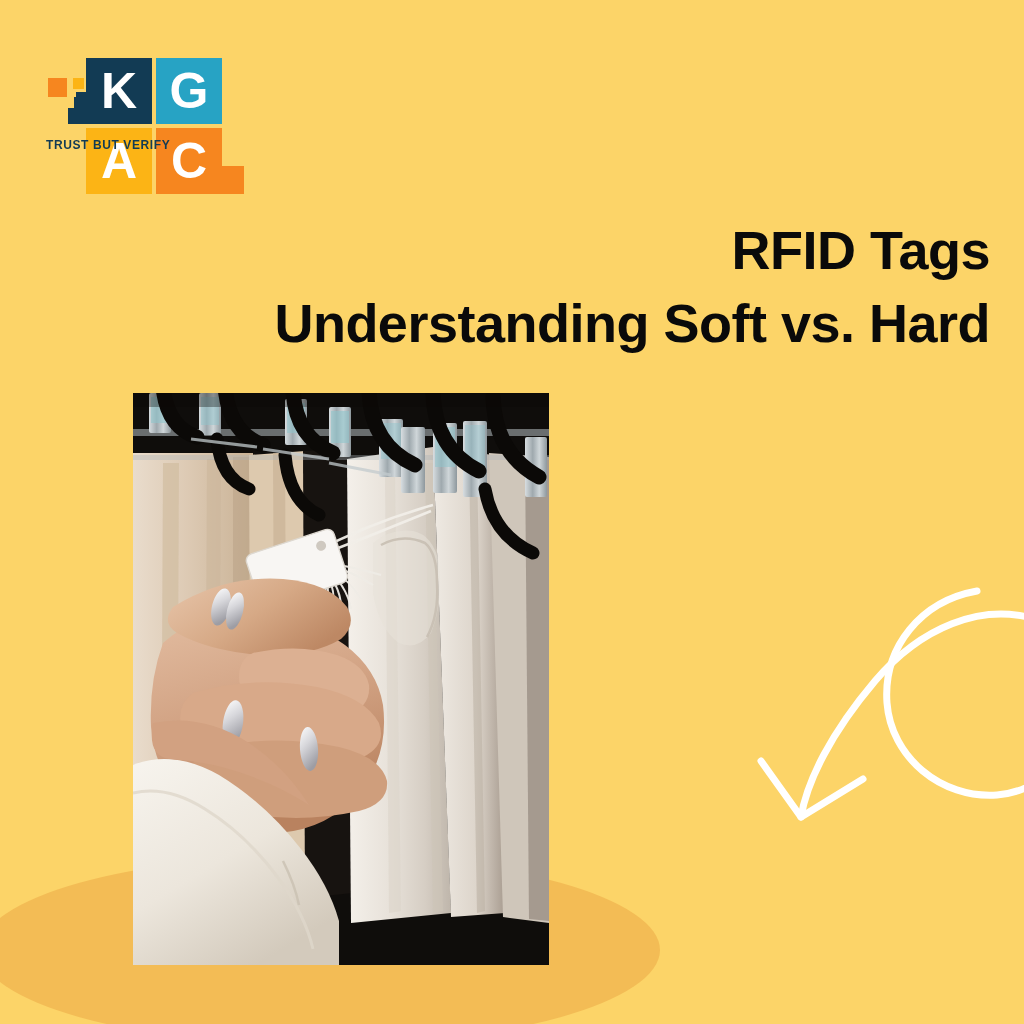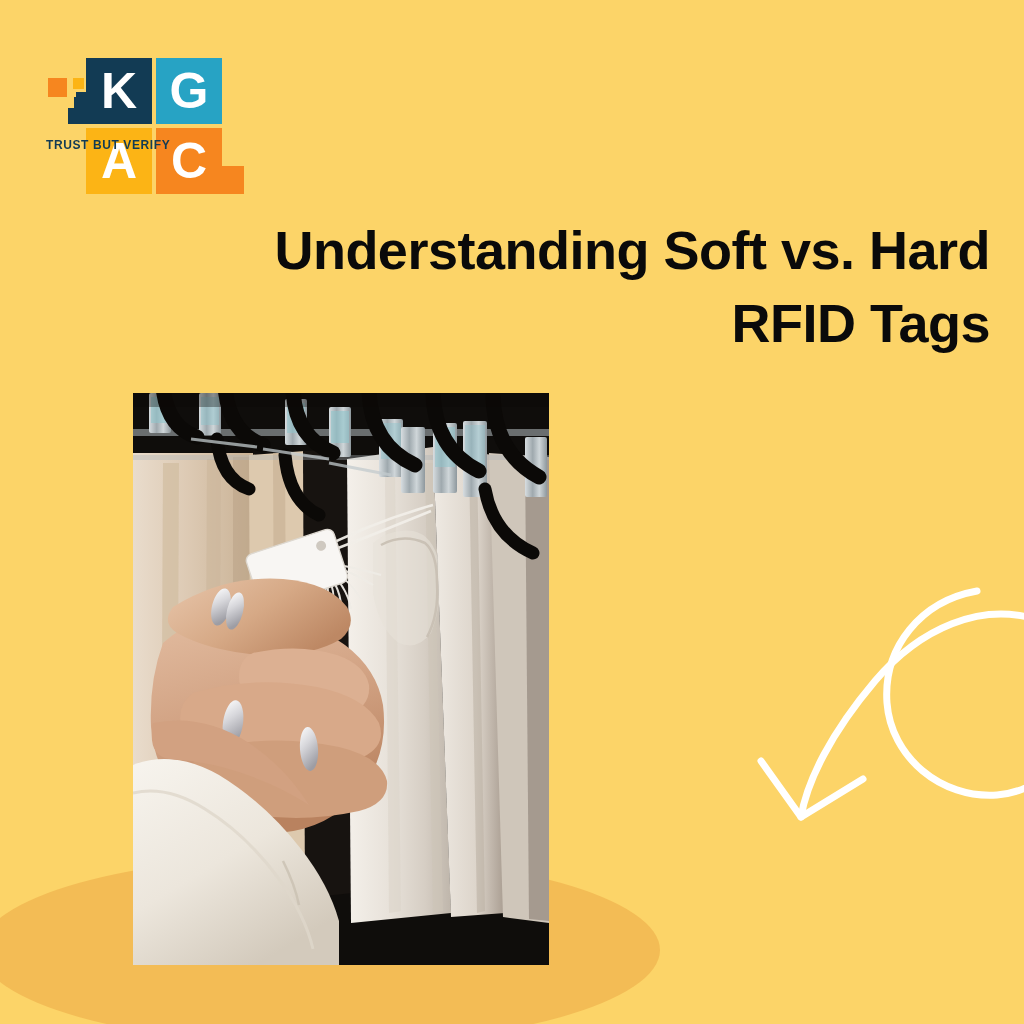--- a/index.html
+++ b/index.html
@@ -126,22 +126,22 @@
     <div class="tail-orange"></div>
 
     <div class="logo-sq sq-k">K</div>
     <div class="logo-sq sq-g">G</div>
     <div class="logo-sq sq-a">A</div>
     <div class="logo-sq sq-c">C</div>
   </div>
   <div class="logo-tagline">TRUST BUT VERIFY</div>
 
   <div class="headline">
+    <div>RFID Tags</div>
     <div>Understanding Soft vs. Hard</div>
-    <div>RFID Tags</div>
   </div>
 
   <div class="photo">
     <svg width="416" height="572" viewBox="0 0 416 572" xmlns="http://www.w3.org/2000/svg">
       <defs>
         <linearGradient id="gCream" x1="0" y1="0" x2="1" y2="0">
           <stop offset="0%" stop-color="#e9dccc"></stop>
           <stop offset="45%" stop-color="#ddcab4"></stop>
           <stop offset="100%" stop-color="#c9b295"></stop>
         </linearGradient>

